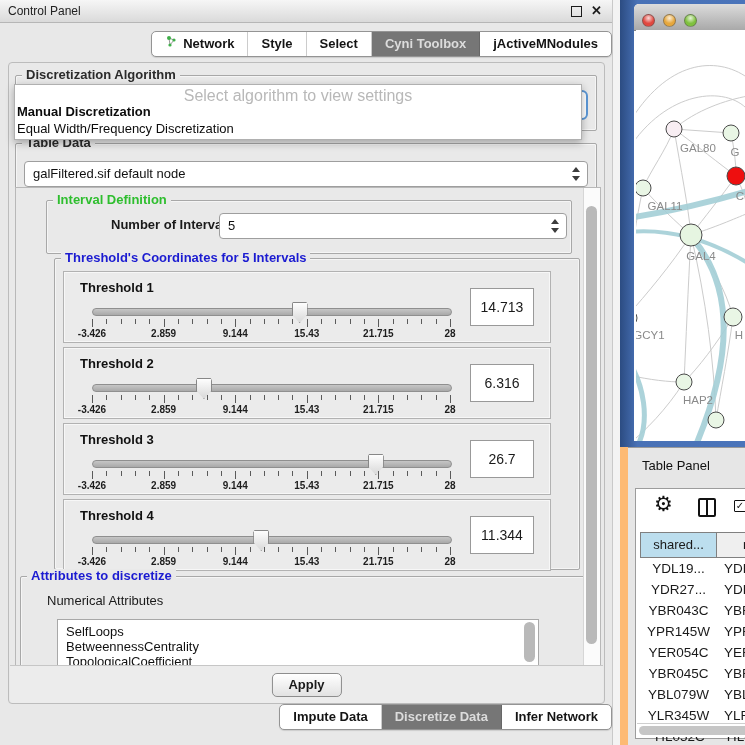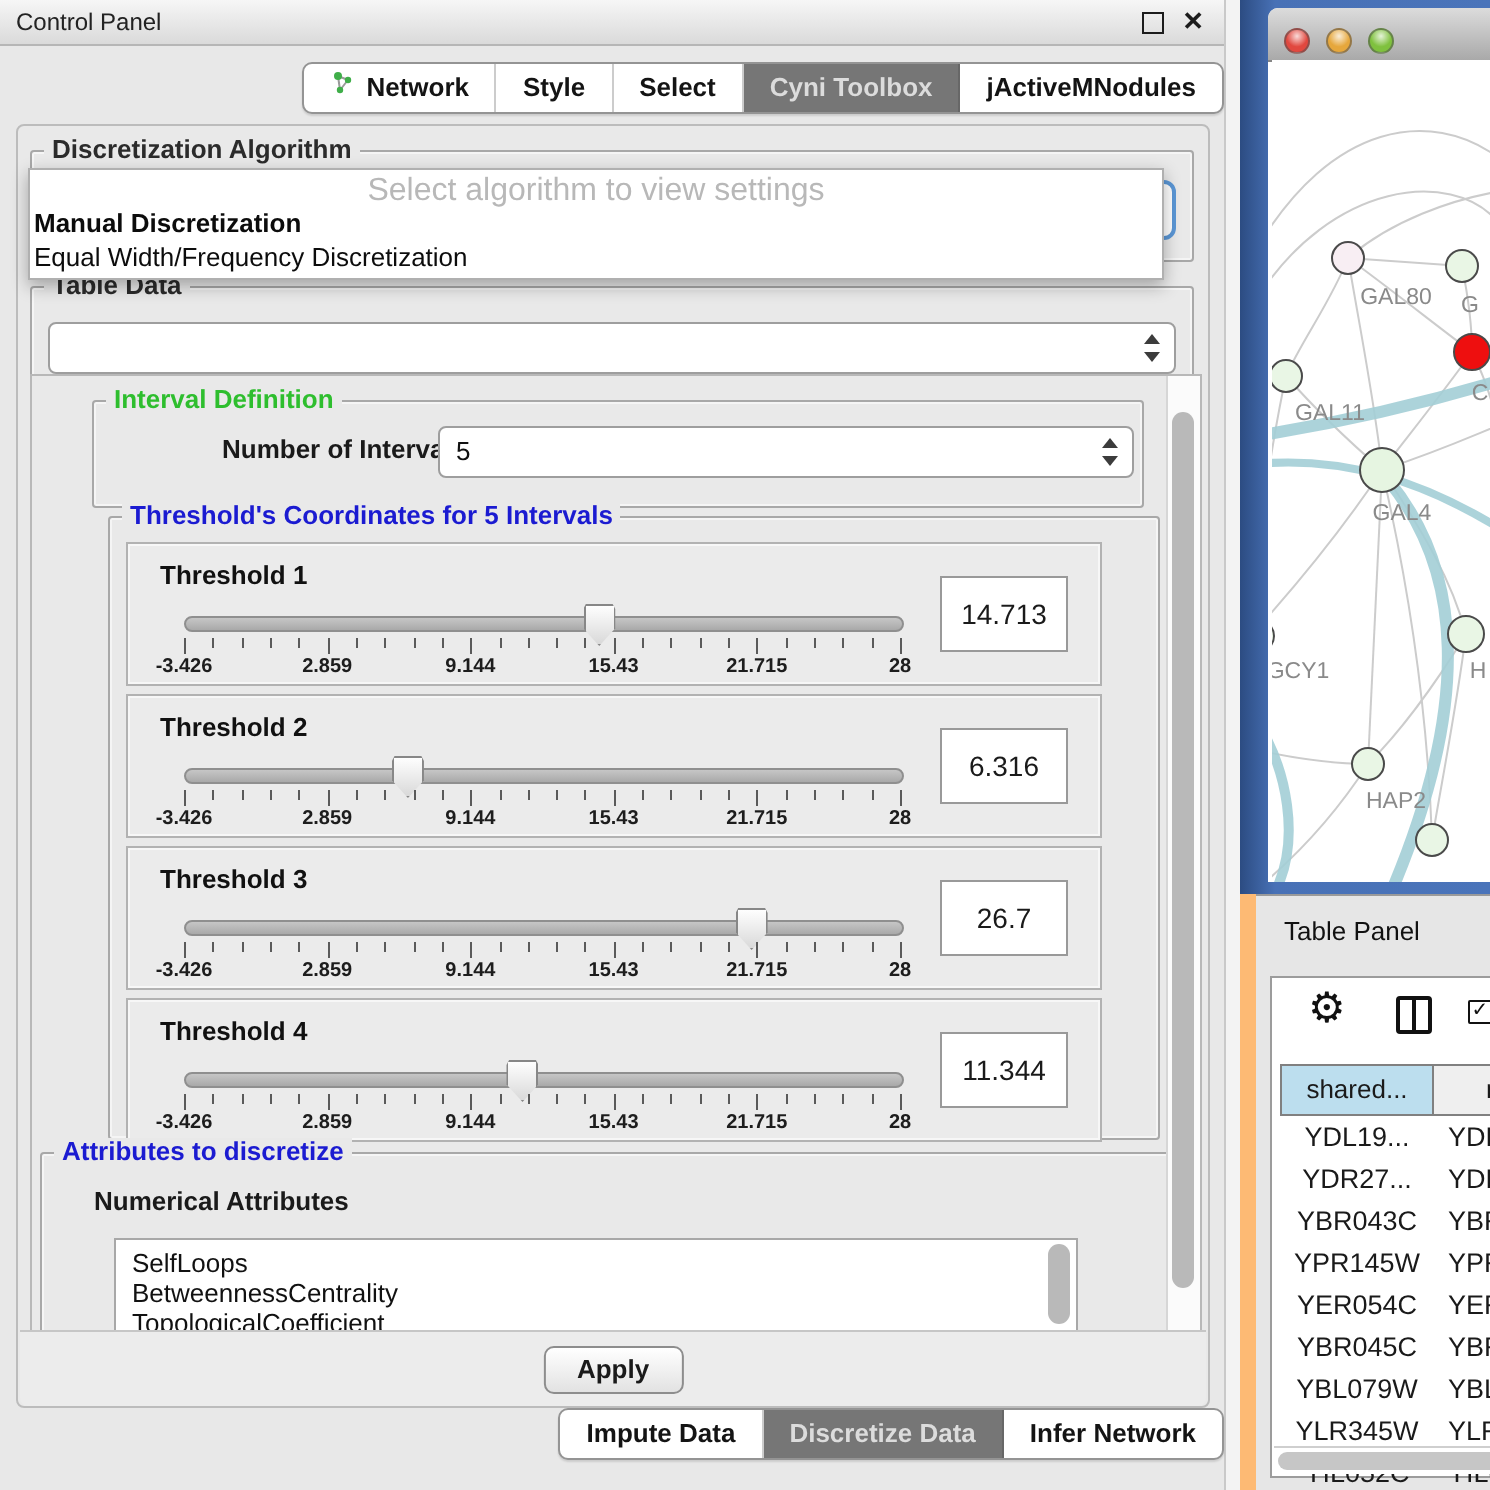--- a/index.html
+++ b/index.html
@@ -126,20 +126,21 @@
 
     <div class="outer-panel">
 
       <div class="group" style="left:6px;top:12px;width:580px;height:54px;">
         <span class="gtitle dark">Discretization Algorithm</span>
       </div>
 
       <div class="group" style="left:6px;top:80px;width:580px;height:52px;">
         <span class="gtitle dark">Table Data</span>
         <div class="combo" style="left:8px;top:17px;width:562px;">
+          <span class="cv">galFiltered.sif default node</span>
           <span class="spinner"></span>
         </div>
       </div>
 
       <div class="scrollpane">
 
         <div class="group" style="left:30px;top:12px;width:524px;height:52px;">
           <span class="gtitle green">Interval Definition</span>
           <span style="position:absolute;left:32px;top:16px;font-size:13px;font-weight:700;margin-left:32px;">Number of Intervals</span>
           <div class="combo" style="left:172px;top:12px;width:346px;">
@@ -301,21 +302,21 @@
                 <div class="tick" style="left: 371.68px; top: 47px; height: 5px;"></div>
                 <div class="tick" style="left: 386px; top: 47px; height: 8px;"></div>
                 <span class="ticklab" style="left: 361px; top: 56px;">28</span>
                 <div class="valbox">11.344</div>
               </div>
             </div>
         </div>
 
         <div class="group" style="left:4px;top:388px;width:566px;height:120px;">
           <span class="gtitle blue">Attributes to discretize</span>
-          <span style="position:absolute;left:26px;top:16px;font-size:13px;font-weight:700;">Numerical Attributes</span>
+          <span style="position:absolute;left:26px;top:16px;font-size:13px;font-weight:400;">Numerical Attributes</span>
           <div class="attr-list">
             <div id="attr-items" style="padding-top:4px;">
                 <div class="attr-item">SelfLoops</div>
                 <div class="attr-item">BetweennessCentrality</div>
                 <div class="attr-item">TopologicalCoefficient</div>
               </div>
             <div class="vthumb" style="left:466px;top:2px;height:40px;"></div>
           </div>
         </div>
 

